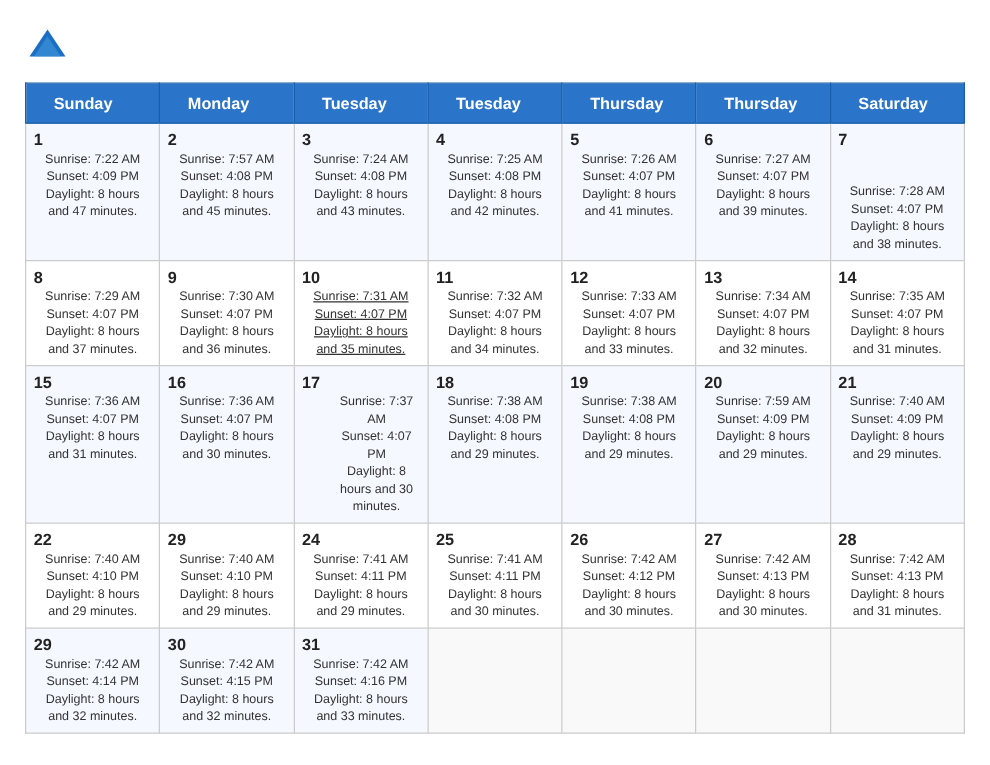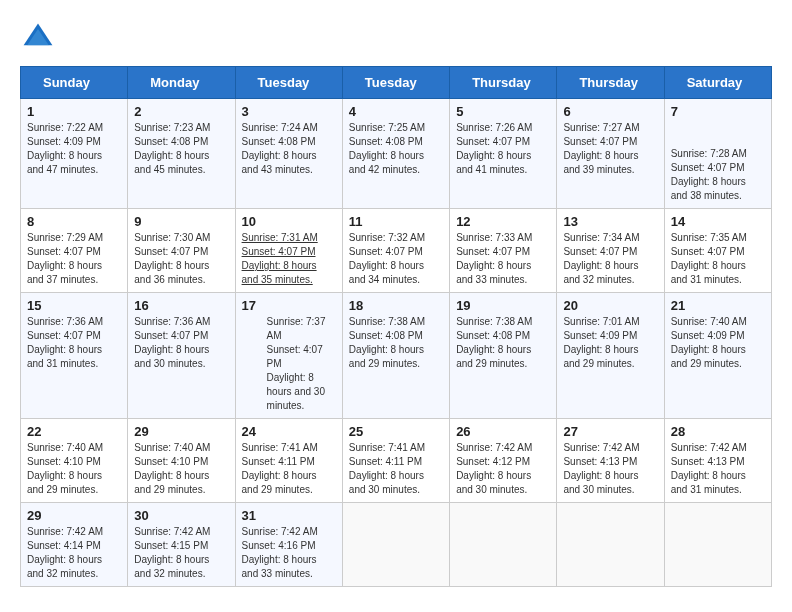--- a/index.html
+++ b/index.html
@@ -76,20 +76,21 @@
       font-size: 13px;
       font-weight: bold;
       color: #222;
       display: block;
       margin-bottom: 2px;
     }
     .day-info {
       font-size: 10px;
       color: #333;
       line-height: 1.4;
+      text-align: center;
     }
     .empty-cell {
       background: #f9f9f9 !important;
     }
   </style>
 </head>
 <body>
 
 <div class="header">
   <div class="logo">
@@ -123,21 +124,21 @@
   <tbody id="calendar-body">
   <tr>
         <td>
           <span class="day-num">1</span>
           <div class="day-info" style="white-space: pre-line;">Sunrise: 7:22 AM
 Sunset: 4:09 PM
 Daylight: 8 hours and 47 minutes.</div>
         </td>
         <td>
           <span class="day-num">2</span>
-          <div class="day-info" style="white-space: pre-line;">Sunrise: 7:23 AM
+          <div class="day-info" style="white-space: pre-line;">Sunrise: 7:57 AM
 Sunset: 4:08 PM
 Daylight: 8 hours and 45 minutes.</div>
         </td>
         <td>
           <span class="day-num">3</span>
           <div class="day-info" style="white-space: pre-line;">Sunrise: 7:24 AM
 Sunset: 4:08 PM
 Daylight: 8 hours and 43 minutes.</div>
         </td>
         <td>
@@ -235,21 +236,21 @@
 Daylight: 8 hours and 29 minutes.</div>
         </td>
         <td>
           <span class="day-num">19</span>
           <div class="day-info" style="white-space: pre-line;">Sunrise: 7:38 AM
 Sunset: 4:08 PM
 Daylight: 8 hours and 29 minutes.</div>
         </td>
         <td>
           <span class="day-num">20</span>
-          <div class="day-info" style="white-space: pre-line;">Sunrise: 7:01 AM
+          <div class="day-info" style="white-space: pre-line;">Sunrise: 7:59 AM
 Sunset: 4:09 PM
 Daylight: 8 hours and 29 minutes.</div>
         </td>
         <td>
           <span class="day-num">21</span>
           <div class="day-info" style="white-space: pre-line;">Sunrise: 7:40 AM
 Sunset: 4:09 PM
 Daylight: 8 hours and 29 minutes.</div>
         </td>
       </tr>

